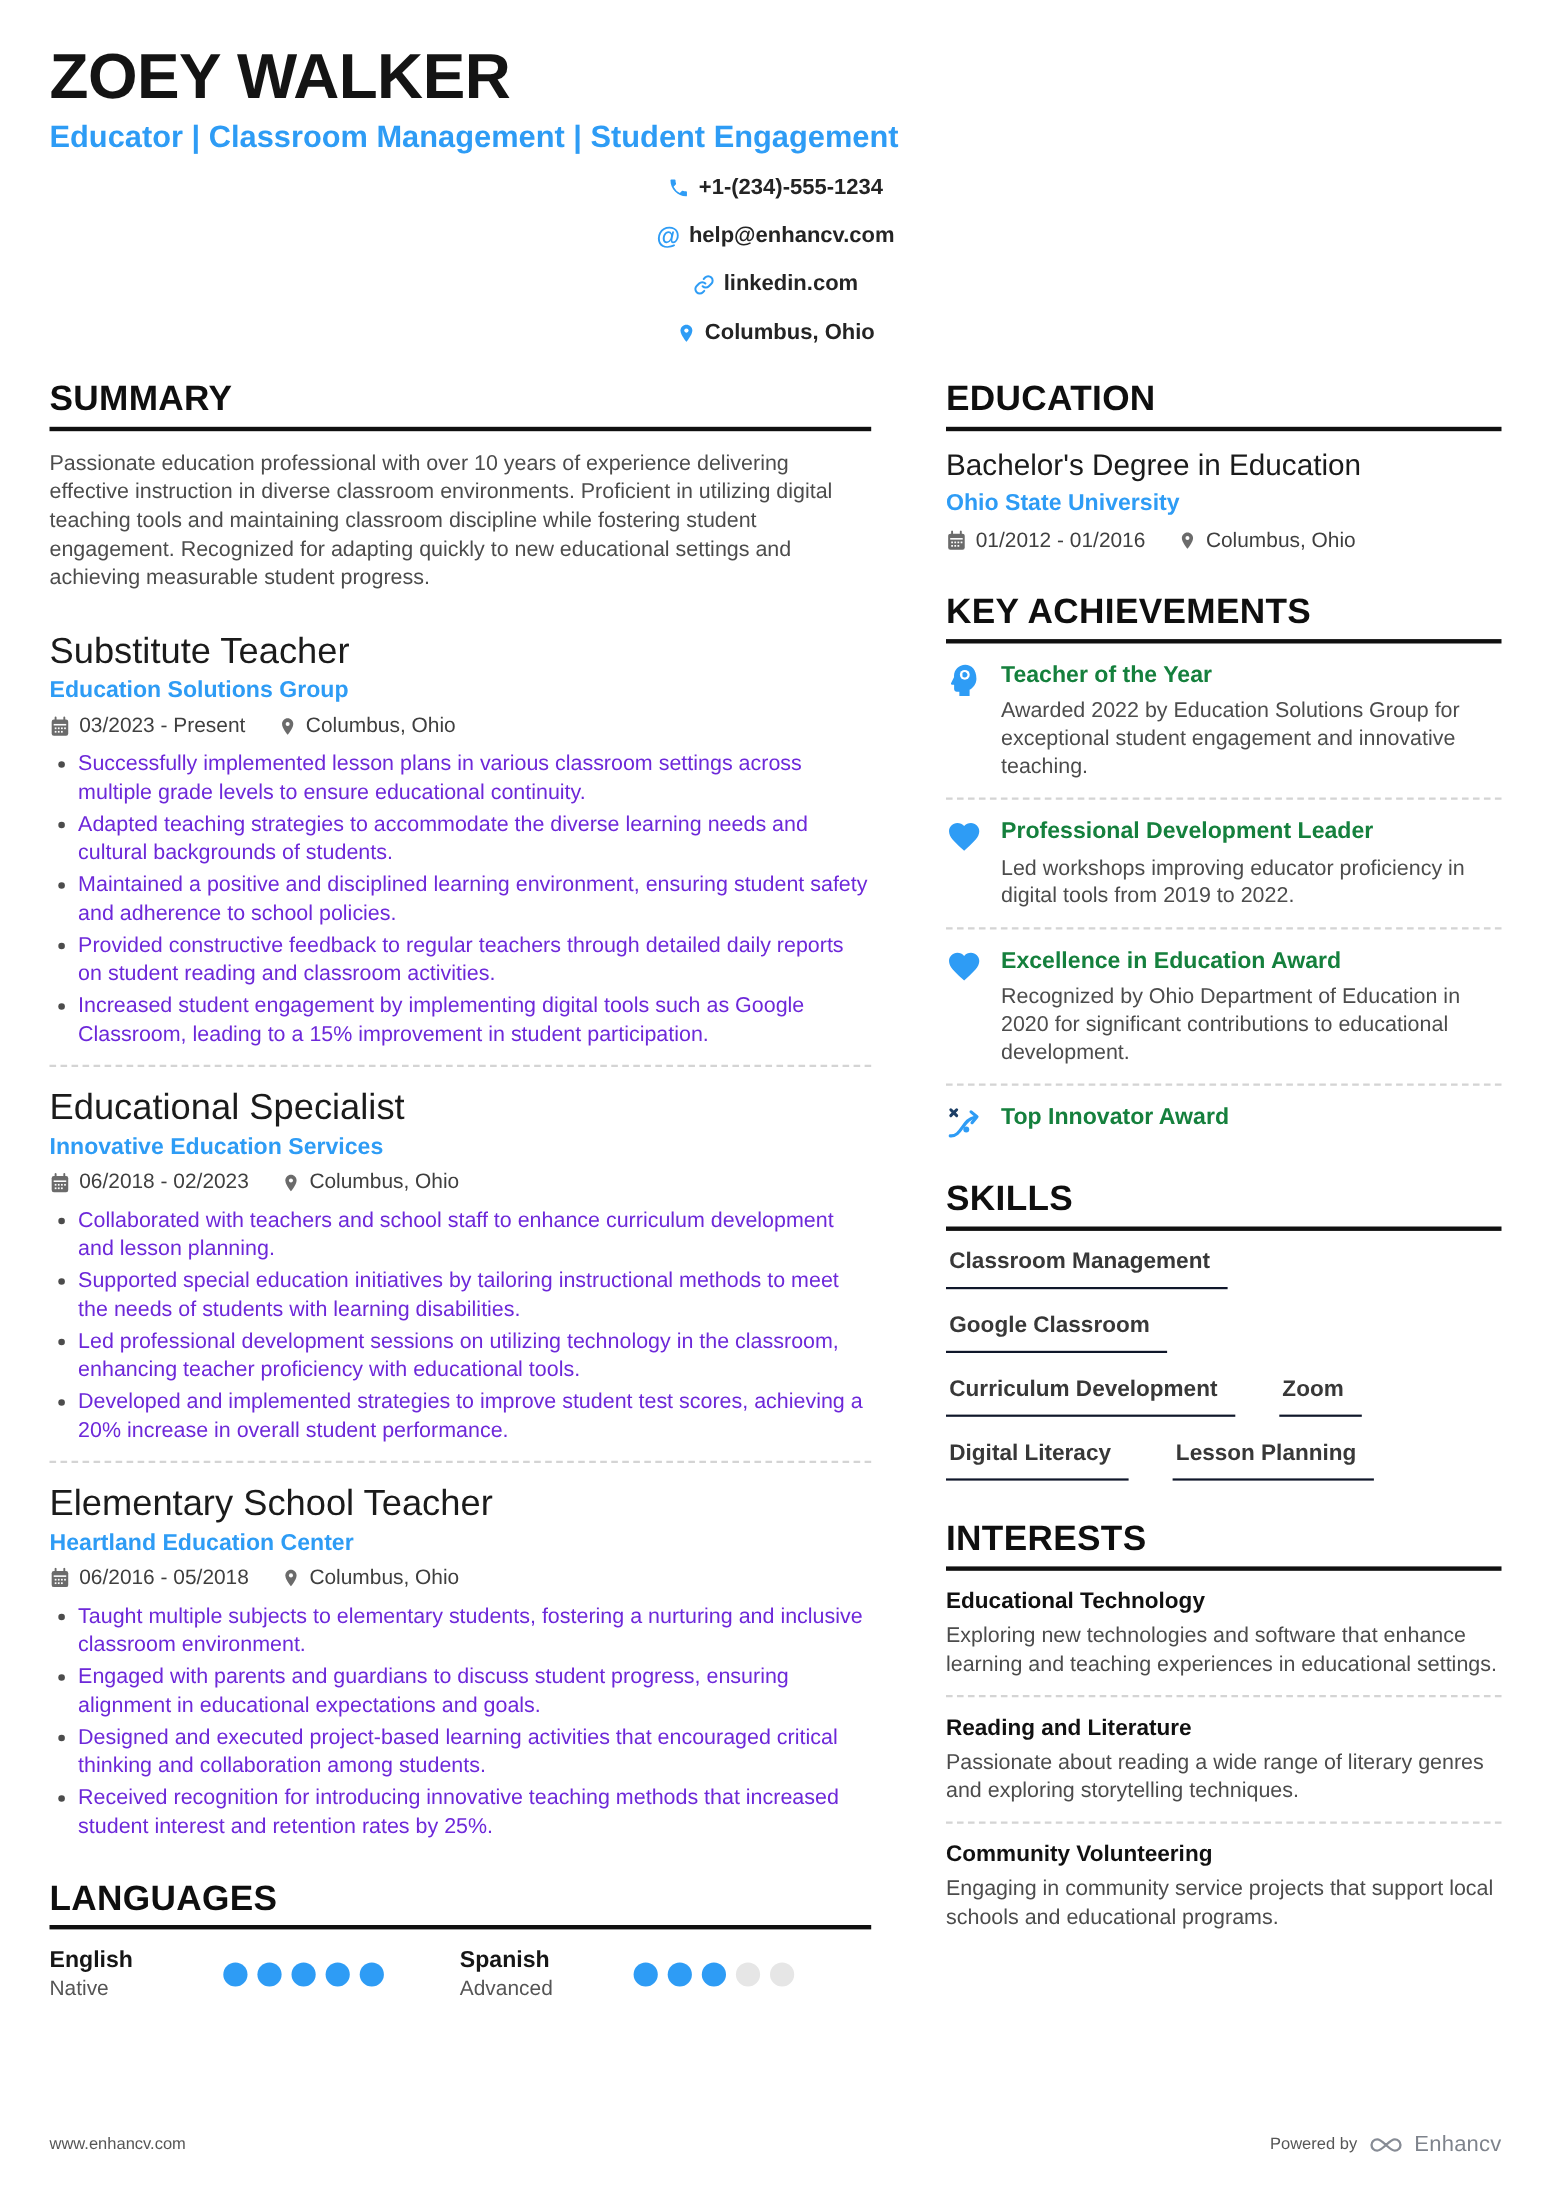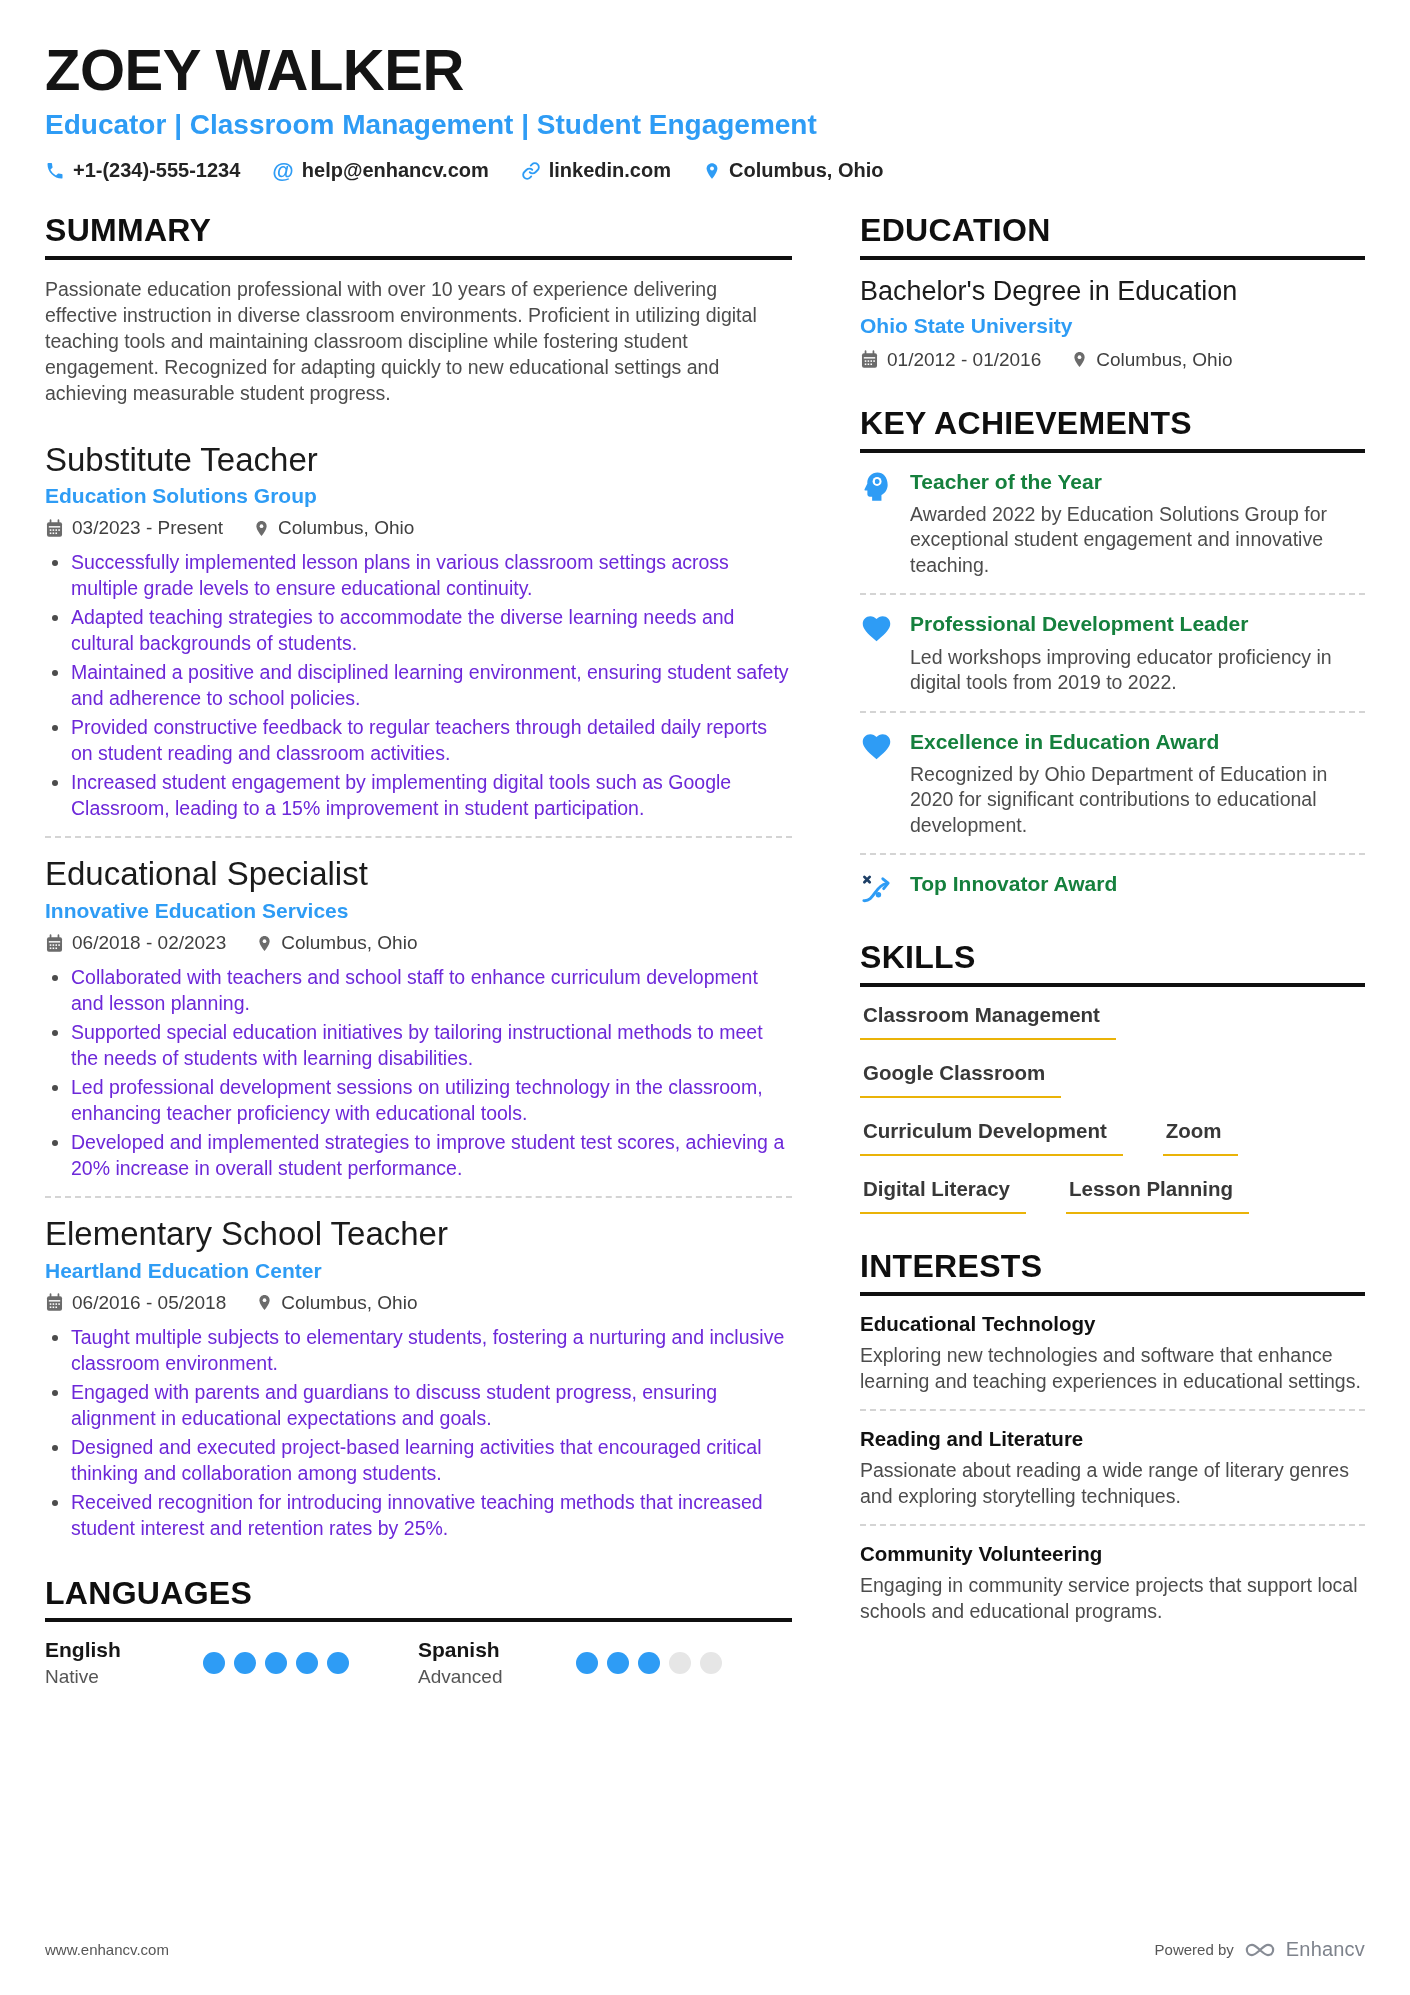--- a/index.html
+++ b/index.html
@@ -6,21 +6,21 @@
   body{
     width:1410px;height:1995px;position:relative;overflow:hidden;
     font-family:"Liberation Sans", sans-serif;color:#4c4c4c;
     -webkit-font-smoothing:antialiased;
   }
   .page{padding:40px 45px 0 45px;}
 
   
   .name{font-size:58px;font-weight:800;color:#141414;line-height:1.05;margin:0 0 8px 0;letter-spacing:-.5px;}
   .headline{font-size:28px;font-weight:700;color:#2e9cf5;margin:0 0 18px 0;line-height:1.15;}
-  .contact-row{display:flex;align-items:center;gap:32px;font-size:20px;font-weight:700;color:#242424;margin-bottom:30px;}
+  .contact-row{display:flex;align-items:center;gap:21px;font-size:20px;font-weight:700;color:#242424;margin-bottom:30px;flex-direction:column;}
   .contact-item{display:flex;align-items:center;gap:8px;}
   .at-glyph{color:#2e9cf5;font-weight:700;font-size:22px;line-height:1;}
 
   
   .columns{display:flex;gap:68px;align-items:flex-start;}
   .col-left{flex:0 0 747px;}
   .col-right{flex:1;min-width:0;}
 
   
   .section{margin-bottom:34px;}
@@ -57,21 +57,21 @@
   
   .ach-item{display:flex;gap:16px;}
   .ach-icon{flex:0 0 34px;padding-top:1px;}
   .ach-title{font-size:21px;font-weight:700;color:#15803d;margin:0 0 7px 0;line-height:1.25;}
   .ach-text{font-size:19.5px;line-height:25.5px;margin:0;}
 
   
   .skill-row{display:flex;gap:40px;margin-bottom:21px;}
   .skill{
     font-size:20.5px;font-weight:700;color:#383838;
-    border-bottom:2px solid #eab308;padding:0 16px 11px 3px;white-space:nowrap;
+    border-bottom:2px solid #0f172a;padding:0 16px 11px 3px;white-space:nowrap;
   }
 
   
   .int-title{font-size:20.5px;font-weight:700;color:#111;margin:0 0 6px 0;}
   .int-text{font-size:19.5px;line-height:26px;margin:0;}
 
   
   .footer{
     position:absolute;left:45px;right:45px;bottom:34px;
     display:flex;justify-content:space-between;align-items:center;

